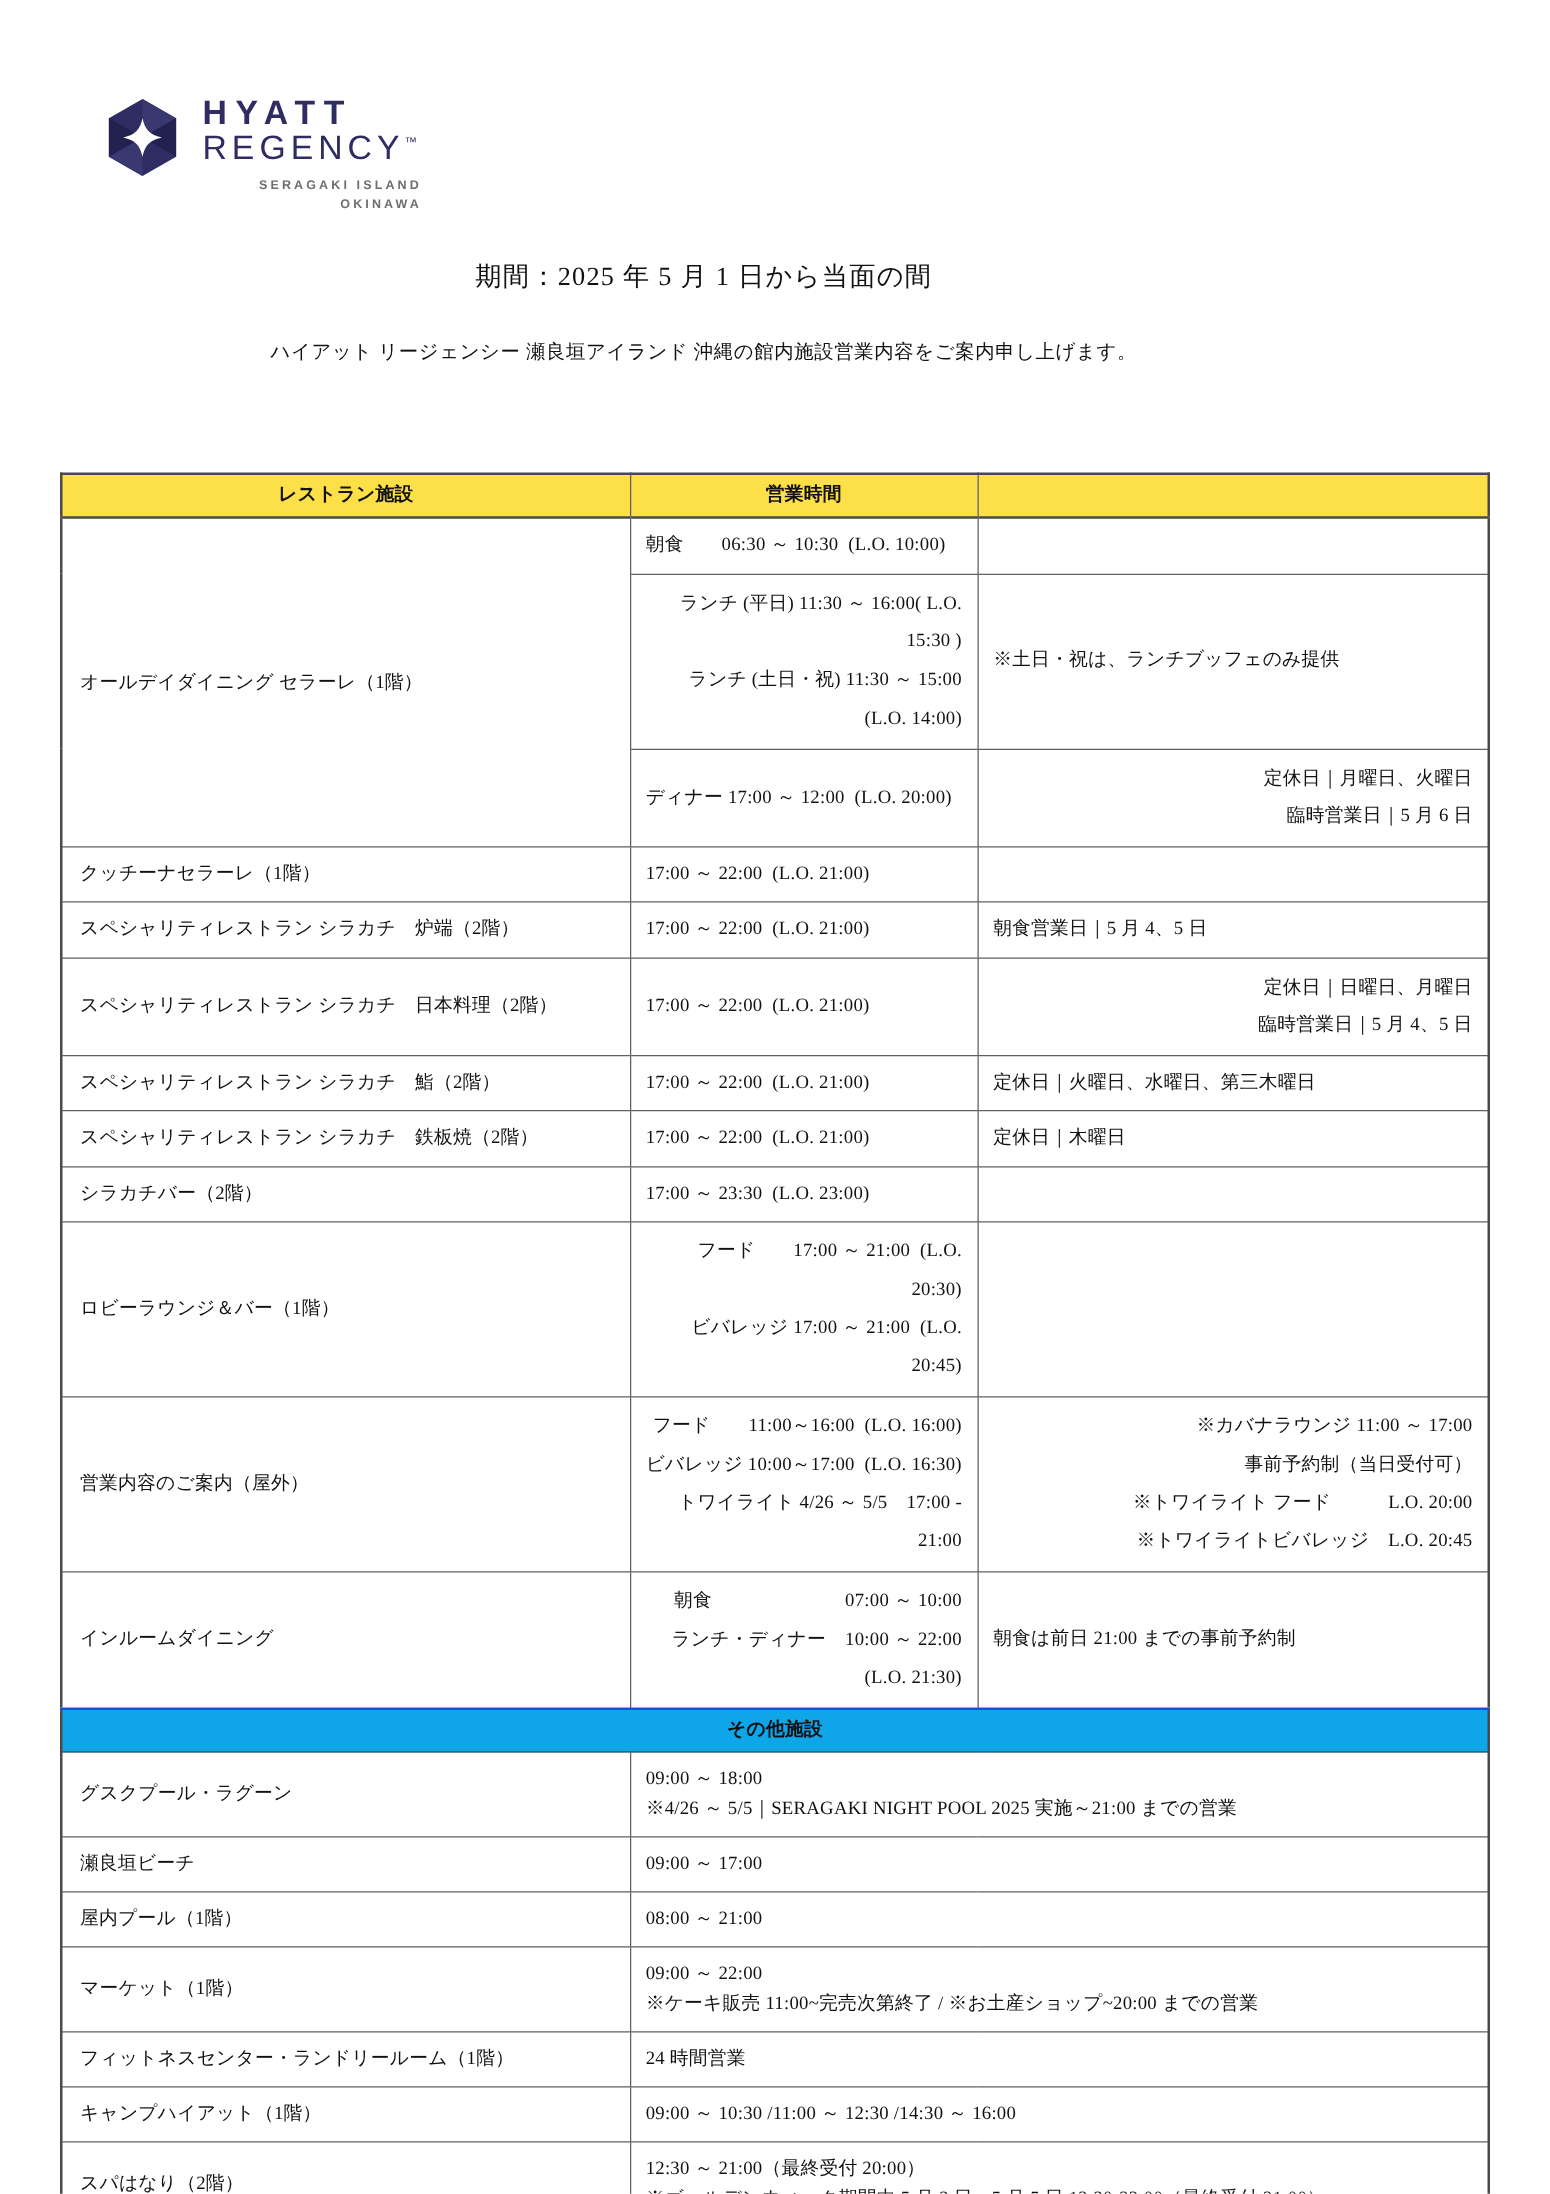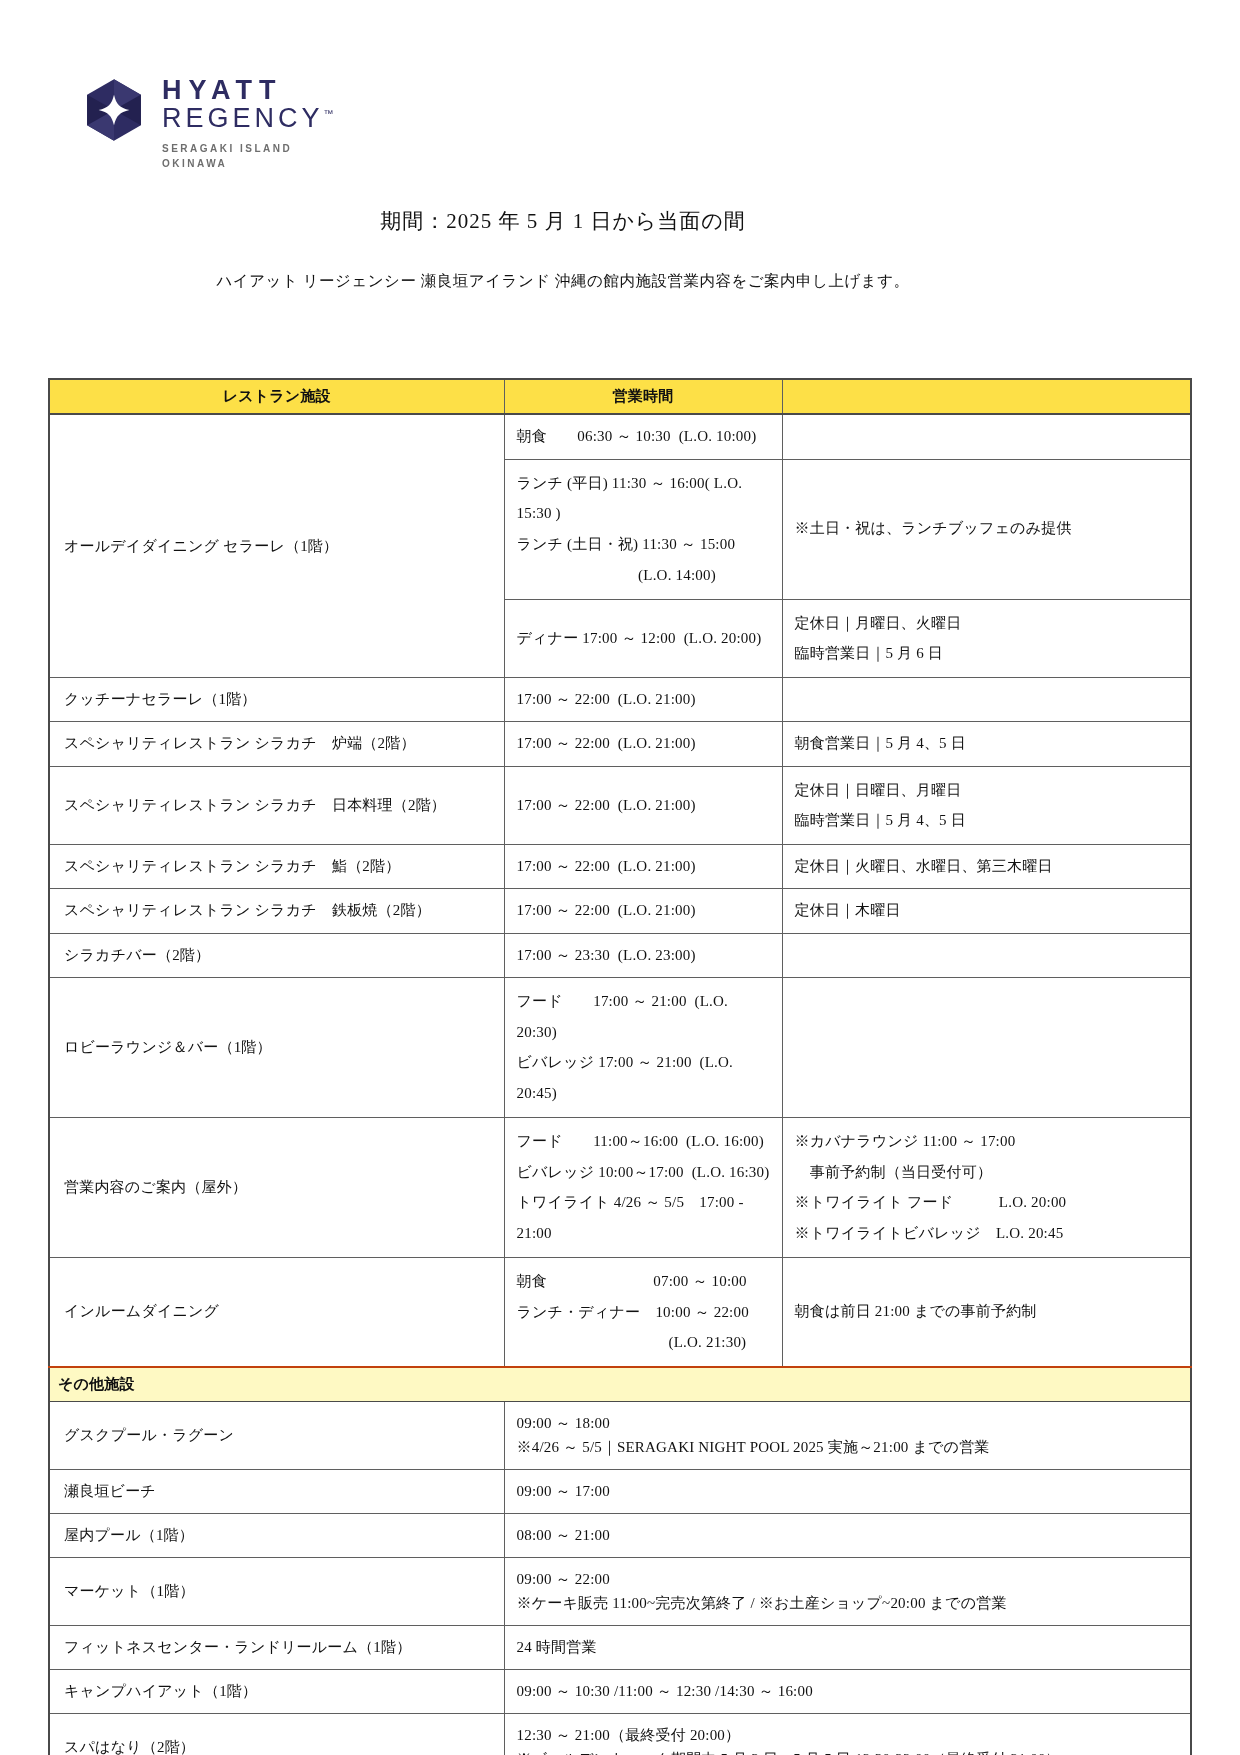--- a/index.html
+++ b/index.html
@@ -10,41 +10,41 @@
   }
   .page{position:relative;width:1240px;height:1755px;padding-left:44px;}
 
   
   .logo{position:absolute;left:82px;top:76px;display:flex;align-items:flex-start;}
   .logo-mark{width:64px;height:64px;margin-right:16px;margin-top:2px;}
   .logo-text{display:flex;flex-direction:column;font-family:"Liberation Sans","DejaVu Sans",sans-serif;}
   .logo-hyatt{font-size:27px;font-weight:700;letter-spacing:7px;color:#2e2c62;line-height:1.05;}
   .logo-regency{font-size:27px;font-weight:400;letter-spacing:4px;color:#2e2c62;line-height:1.1;}
   .logo-tm{font-size:10px;vertical-align:super;color:#2e2c62;}
-  .logo-sub{margin-top:7px;font-size:10px;font-weight:600;letter-spacing:2.5px;color:#6e6e6e;line-height:1.5;}
+  .logo-sub{margin-top:7px;font-size:10px;font-weight:600;letter-spacing:2.5px;color:#6e6e6e;line-height:1.5;text-align:right;}
 
   
   .headings{position:absolute;left:48px;top:188px;width:1030px;text-align:center;}
   .doc-title{font-size:22px;font-weight:500;letter-spacing:1px;}
   .doc-period{font-size:21px;font-weight:500;margin-top:19px;letter-spacing:1px;}
   .doc-intro{font-size:15.5px;margin-top:36px;letter-spacing:.5px;}
 
   
   .tbl-wrap{position:absolute;left:48px;top:378px;width:1142px;}
   table{border-collapse:collapse;width:1142px;table-layout:fixed;
         border:2px solid #4a4a4a;font-size:15px;}
   td{border:1px solid #5f5f5f;padding:10px 12px;vertical-align:middle;
      line-height:1.55;letter-spacing:.2px;}
   tr.head td{background:#fde047;text-align:center;font-weight:600;padding:5px 8px;
              border-bottom:2px solid #4a4a4a;}
-  tr.section td{background:#fef9c3;text-align:left;font-weight:600;padding:5px 8px;
-                border-top:2px solid #c2410c;border-bottom:1px solid #4a4a4a;}
+  tr.section td{background:#0ea5e9;text-align:center;font-weight:600;padding:5px 8px;
+                border-top:2px solid #1d4ed8;border-bottom:1px solid #4a4a4a;}
   td.name{padding-left:14px;}
   td.hours,td.notes{white-space:pre-wrap;}
-  td.multi{line-height:2.05;padding-top:8px;padding-bottom:8px;}
+  td.multi{line-height:2.05;padding-top:8px;padding-bottom:8px;text-align:right;}
   col.c1{width:455px;} col.c2{width:278px;} col.c3{width:409px;}
 </style>
 </head>
 <body>
 
 <div class="page">
 
   <div class="logo">
     <svg class="logo-mark" viewBox="0 0 100 100" aria-hidden="true">
       <polygon points="50,2 92,26 92,74 50,98 8,74 8,26" fill="#2e2c62"></polygon>

